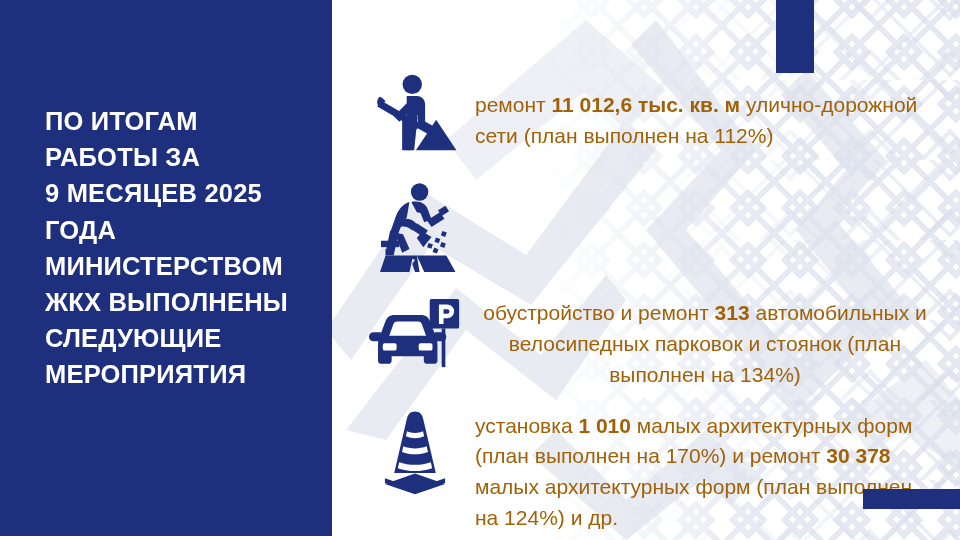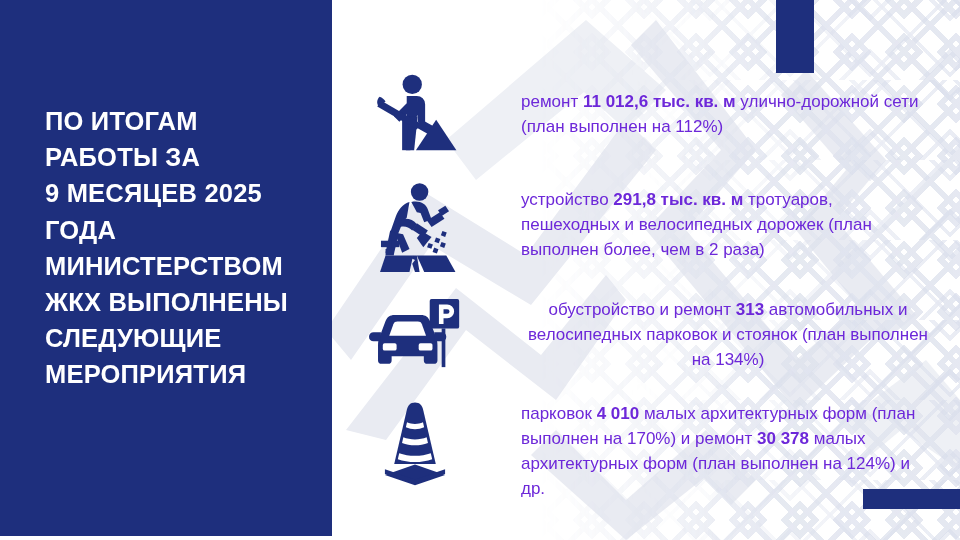--- a/index.html
+++ b/index.html
@@ -137,25 +137,24 @@
     display: flex;
     align-items: center;
     justify-content: center;
     height: 96px;
   }
   .row .icon-cell svg {
     display: block;
   }
   .row .text-cell {
     flex: 1 1 auto;
-    color: #6d28d9;
-    font-size: 17px;
+    color: #a16207;
+    font-size: 21px;
     line-height: 1.47;
     padding-top: 18px;
-    margin-left: 46px;
   }
   .row-1 .text-cell { padding-top: 20px; }
   .row-2 .text-cell { padding-top: 10px; }
   .row-3 .text-cell { padding-top: 12px; text-align: center; }
   .row-4 .text-cell { padding-top: 8px; }
   .text-cell b {
     font-weight: bold;
   }
 </style>
 </head>
@@ -238,23 +237,20 @@
             <rect x="78" y="68" width="5" height="5" transform="rotate(20 80 70)"></rect>
             <rect x="13" y="66" width="9" height="7"></rect>
             <rect x="24" y="66" width="9" height="7"></rect>
             <rect x="18" y="75" width="9" height="7"></rect>
             <path d="M18 82 h30 l-4 18 h-32 z"></path>
             <path d="M52 82 h32 l10 18 h-34 z"></path>
             <path d="M48 82 l4 0 3 18 -5 0 -3 -9 3 -4 -4 -2 z"></path>
           </g>
         </svg>
       </div>
-      <div class="text-cell">
-        <span>устройство </span><b>291,8 тыс. кв. м</b><span> тротуаров, пешеходных и велосипедных дорожек (план выполнен более, чем в 2 раза)</span>
-      </div>
     </div>
 
     <div class="row row-3">
       <div class="icon-cell">
         <svg width="96" height="92" viewBox="0 0 104 100">
           <g fill="#1e2f7d">
             <rect x="68" y="12" width="32" height="32" rx="2"></rect>
             <path d="M78 18 h9 a7.5 7.5 0 0 1 0 15 h-4 v6 h-5 z m5 5 v5 h4 a2.5 2.5 0 0 0 0 -5 z" fill="#ffffff"></path>
             <rect x="81" y="44" width="4" height="42"></rect>
             <path d="M14 52 l6 -16 c1.6 -4.4 5 -6.6 9.6 -6.6 h29 c4.6 0 8 2.2 9.6 6.6 l6 16 c1.6 3.4 2.2 6.4 2.2 10.2 v16.5 c0 2.2 -1.6 3.7 -3.7 3.7 h-7.4 c-2.2 0 -3.7 -1.5 -3.7 -3.7 v-4.5 h-35 v4.5 c0 2.2 -1.5 3.7 -3.7 3.7 h-7.4 c-2.1 0 -3.7 -1.5 -3.7 -3.7 v-16.5 c0 -3.8 0.6 -6.8 2.2 -10.2 z"></path>
@@ -280,18 +276,18 @@
             <path d="M18 79 l32 11 32 -11 v5 l-32 11 -32 -11 z"></path>
           </g>
           <g fill="#ffffff">
             <path d="M41.5 29 c5 2.4 12 2.4 17 0 l1.2 5.4 c-6 2.8 -13.4 2.8 -19.4 0 z"></path>
             <path d="M37.6 45 c7.2 3 17.6 3 24.8 0 l1.4 6 c-8.4 3.4 -19.2 3.4 -27.6 0 z"></path>
             <path d="M33.2 62 c9.8 3.6 23.8 3.6 33.6 0 l1.5 6.4 c-11 4 -25.6 4 -36.6 0 z"></path>
           </g>
         </svg>
       </div>
       <div class="text-cell">
-        <span>парковок </span><b>4 010</b><span> малых архитектурных форм (план выполнен на 170%) и ремонт </span><b>30 378</b><span> малых архитектурных форм (план выполнен на 124%) и др.</span>
+        <span>установка </span><b>1 010</b><span> малых архитектурных форм (план выполнен на 170%) и ремонт </span><b>30 378</b><span> малых архитектурных форм (план выполнен на 124%) и др.</span>
       </div>
     </div>
 
   </div>
 </div>
 
 </body></html>

